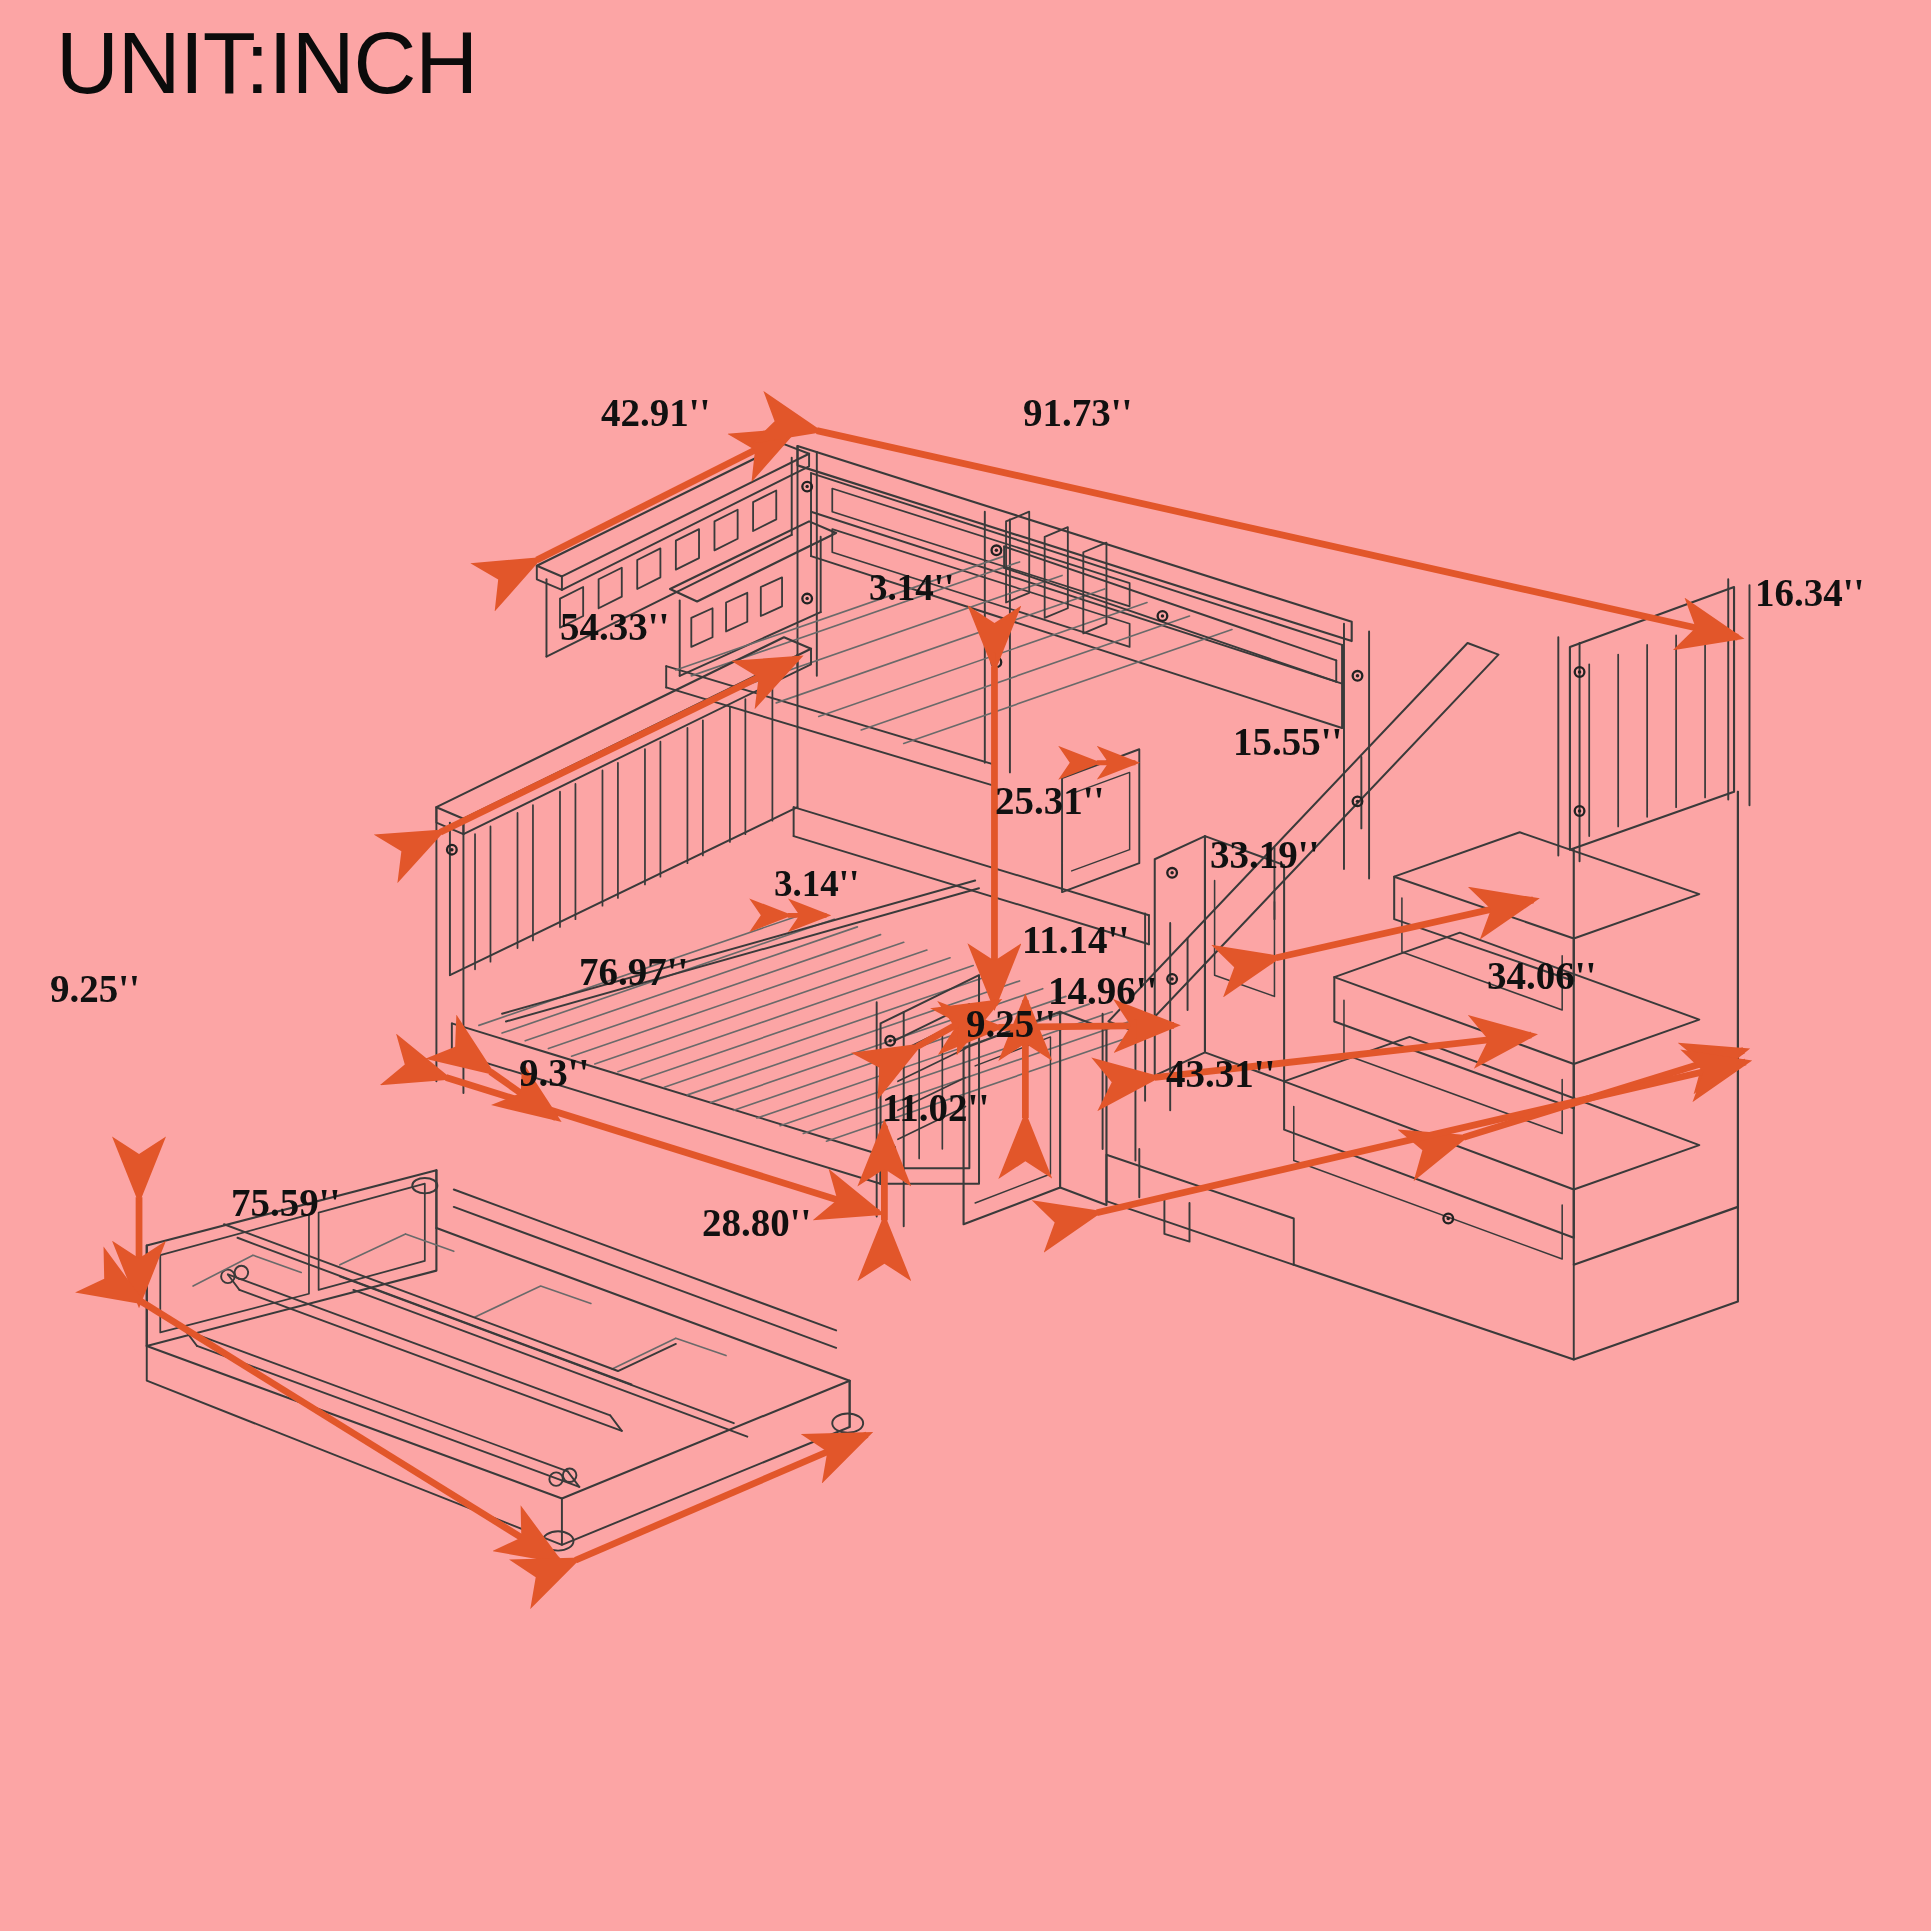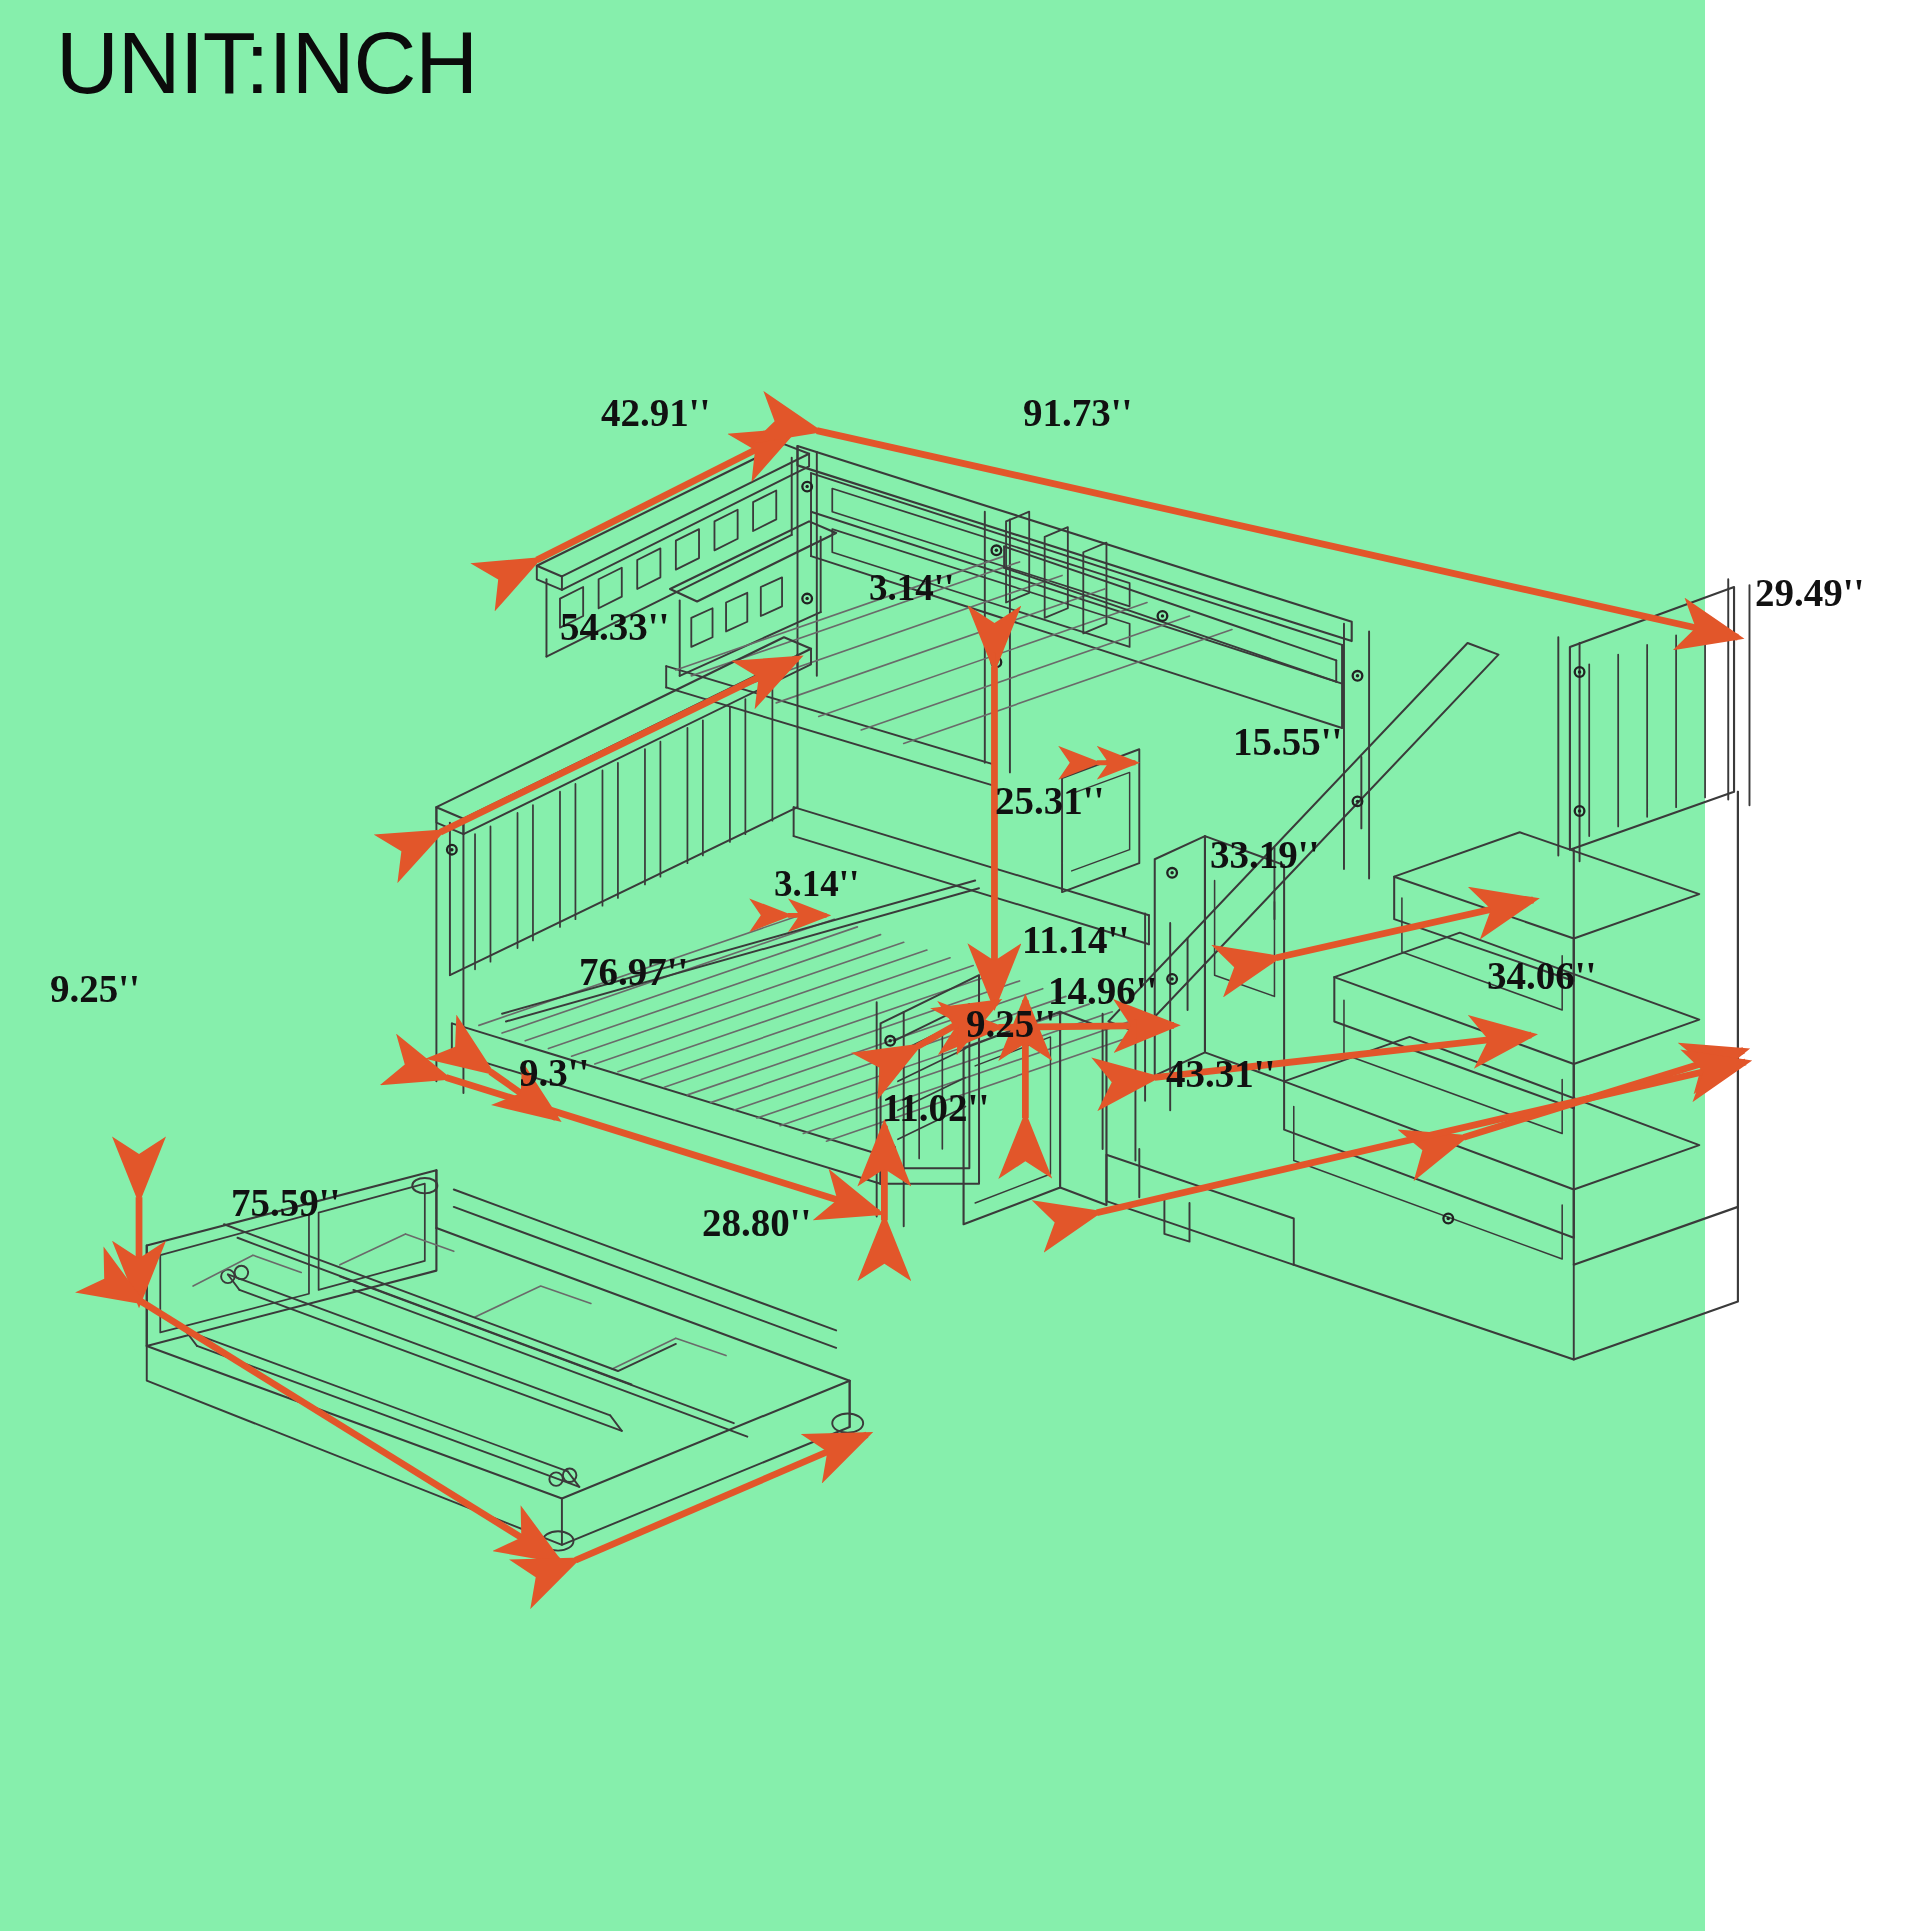--- a/index.html
+++ b/index.html
@@ -1,17 +1,17 @@
 <!DOCTYPE html>
 <html><head>
 <meta charset="utf-8">
 <style>
   html,body{margin:0;padding:0;background:#fff;}
   body{width:1931px;height:1931px;font-family:"Liberation Serif",serif;overflow:hidden;}
-  #stage{position:relative;width:1705px;height:1931px;background:#86efac;}
+  #stage{position:relative;width:1931px;height:1931px;background:#fca5a5;}
   #title{
     position:absolute;left:56px;top:17.4px;
     font-family:"Liberation Sans",sans-serif;
     font-size:87px;line-height:1.05;letter-spacing:-1px;
     color:#0b0b0b;font-weight:400;white-space:nowrap;
   }
   svg#dwg{position:absolute;left:0;top:0;width:1931px;height:1931px;}
   .dim-label{
     position:absolute;
     font-family:"Liberation Serif",serif;
@@ -341,21 +341,21 @@
     </g>
 
     <g stroke="#E2562A" stroke-width="3" opacity="0.85">
       <line x1="1030" y1="690" x2="1030" y2="676"></line>
       <line x1="1176" y1="1056" x2="1176" y2="1076"></line>
     </g>
   </svg>
 
   <div class="dim-label" style="left:601px;top:390px">42.91''</div>
   <div class="dim-label" style="left:1023px;top:390px">91.73''</div>
-  <div class="dim-label" style="left:1755px;top:570px">29.49''</div>
+  <div class="dim-label" style="left:1755px;top:570px">16.34''</div>
   <div class="dim-label" style="left:560px;top:604px">54.33''</div>
   <div class="dim-label sm" style="left:869px;top:566px">3.14''</div>
   <div class="dim-label" style="left:1233px;top:719px">15.55''</div>
   <div class="dim-label" style="left:995px;top:778px">25.31''</div>
   <div class="dim-label" style="left:1210px;top:832px">33.19''</div>
   <div class="dim-label sm" style="left:774px;top:862px">3.14''</div>
   <div class="dim-label" style="left:1487px;top:953px">34.06''</div>
   <div class="dim-label" style="left:1022px;top:917px">11.14''</div>
   <div class="dim-label" style="left:1048px;top:968px">14.96''</div>
   <div class="dim-label" style="left:579px;top:949px">76.97''</div>

